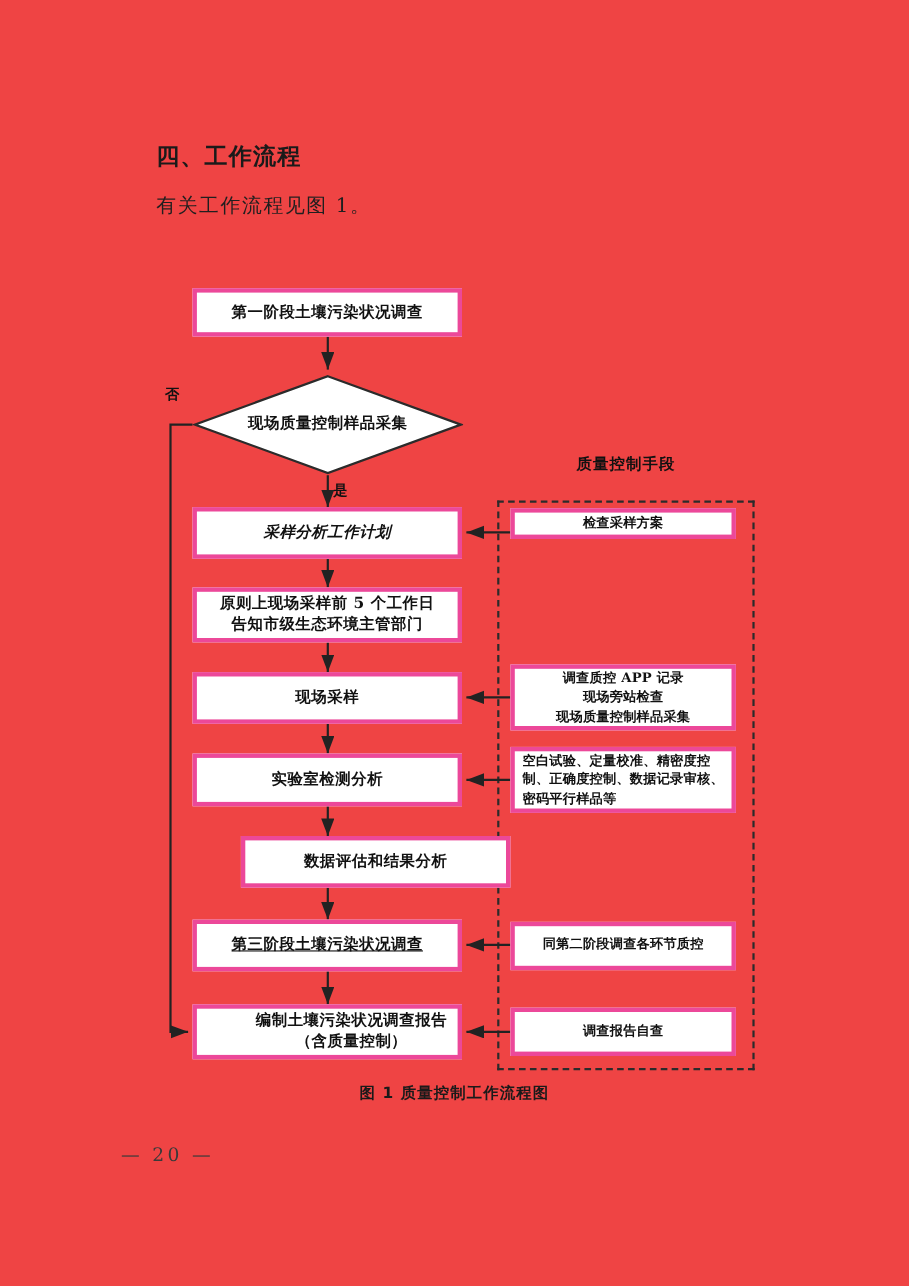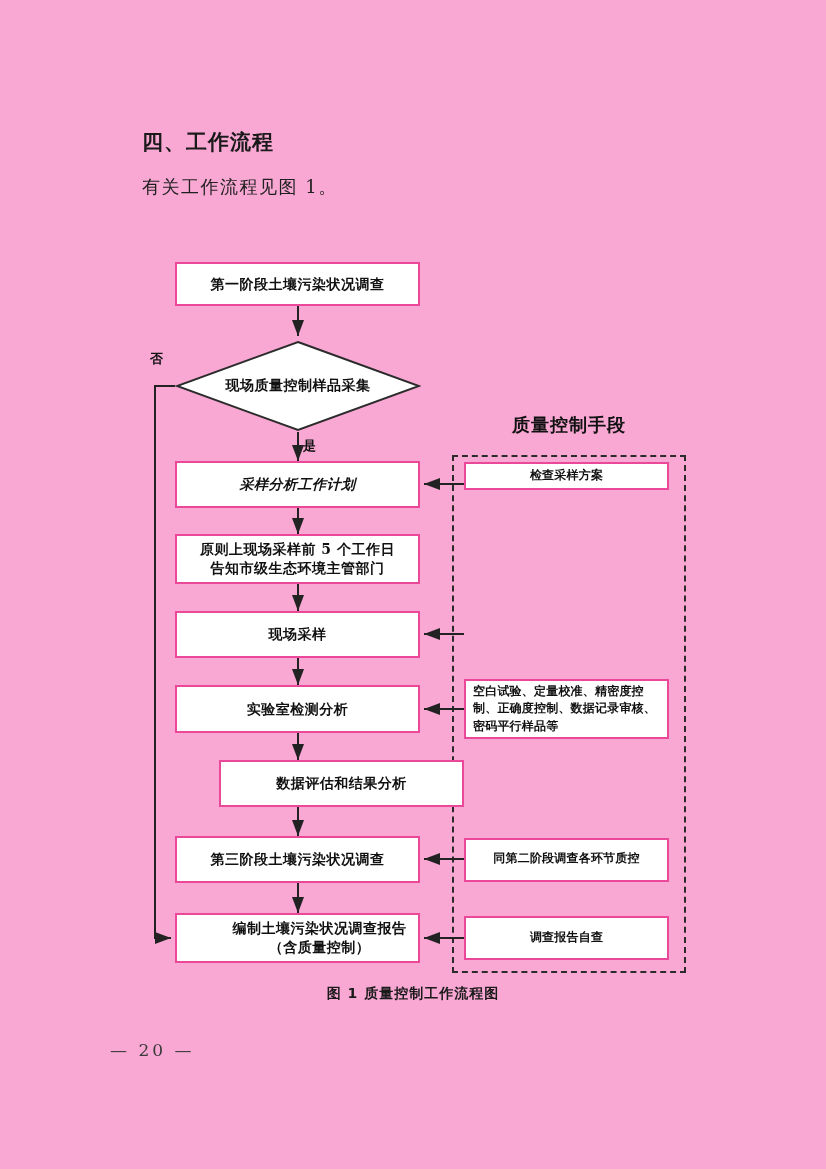--- a/index.html
+++ b/index.html
@@ -5,21 +5,21 @@
   html, body {
     margin: 0;
     padding: 0;
     background: #f0f0f0;
   }
   .page {
     position: relative;
     width: 826px;
     height: 1169px;
     margin: 0 auto;
-    background: #f9a8d4;
+    background: #ef4444;
     overflow: hidden;
     font-family: "DejaVu Serif", "Liberation Serif", serif;
     color: #000;
   }
 
   
   .section-heading {
     position: absolute;
     left: 142px;
     top: 128px;
@@ -62,21 +62,21 @@
   .chart {
     position: absolute;
     left: 0;
     top: 0;
     width: 826px;
     height: 1169px;
   }
   .node {
     position: absolute;
     box-sizing: border-box;
-    border: 2px solid #ec4899;
+    border: 4px solid #ec4899;
     background: #fff;
     display: flex;
     align-items: center;
     justify-content: center;
     text-align: center;
     font-family: "DejaVu Serif", "Liberation Serif", serif;
     font-weight: bold;
     font-size: 14px;
     line-height: 1.35;
     letter-spacing: 0.5px;
@@ -149,21 +149,21 @@
     background: transparent;
   }
   .qc-panel-title {
     position: absolute;
     left: 452px;
     top: 413px;
     width: 234px;
     text-align: center;
     font-family: "DejaVu Serif", "Liberation Serif", serif;
     font-weight: bold;
-    font-size: 18px;
+    font-size: 14px;
     letter-spacing: 1px;
     color: #111;
   }
 
   .edges {
     position: absolute;
     left: 0;
     top: 0;
     pointer-events: none;
   }
@@ -230,26 +230,27 @@
     <div class="node flow" style="top:461px;height:47px;font-style:italic;">采样分析工作计划</div>
 
     <div class="node flow" style="top:534px;height:50px;">原则上现场采样前 5 个工作日<br>告知市级生态环境主管部门</div>
 
     <div class="node flow" style="top:611px;height:47px;">现场采样</div>
 
     <div class="node flow" style="top:685px;height:48px;">实验室检测分析</div>
 
     <div class="node flow" style="top:760px;height:47px;margin-left:44px;">数据评估和结果分析</div>
 
-    <div class="node flow" style="top:836px;height:47px;">第三阶段土壤污染状况调查</div>
+    <div class="node flow" style="top:836px;height:47px;text-decoration:underline;">第三阶段土壤污染状况调查</div>
 
     <div class="node flow" style="top:913px;height:50px;padding-left:44px;">编制土壤污染状况调查报告<br>（含质量控制）</div>
 
     <div class="node qc" style="top:462px;height:28px;">检查采样方案</div>
 
+    <div class="node qc" style="top:604px;height:60px;">调查质控 APP 记录<br>现场旁站检查<br>现场质量控制样品采集</div>
 
     <div class="node qc left-align" style="top:679px;height:60px;">空白试验、定量校准、精密度控制、正确度控制、数据记录审核、密码平行样品等</div>
 
     <div class="node qc" style="top:838px;height:44px;font-family:Liberation Mono, monospace;">同第二阶段调查各环节质控</div>
 
     <div class="node qc" style="top:916px;height:44px;">调查报告自查</div>
 
   </div>
 
   <div class="figure-caption">图 1  质量控制工作流程图</div>

